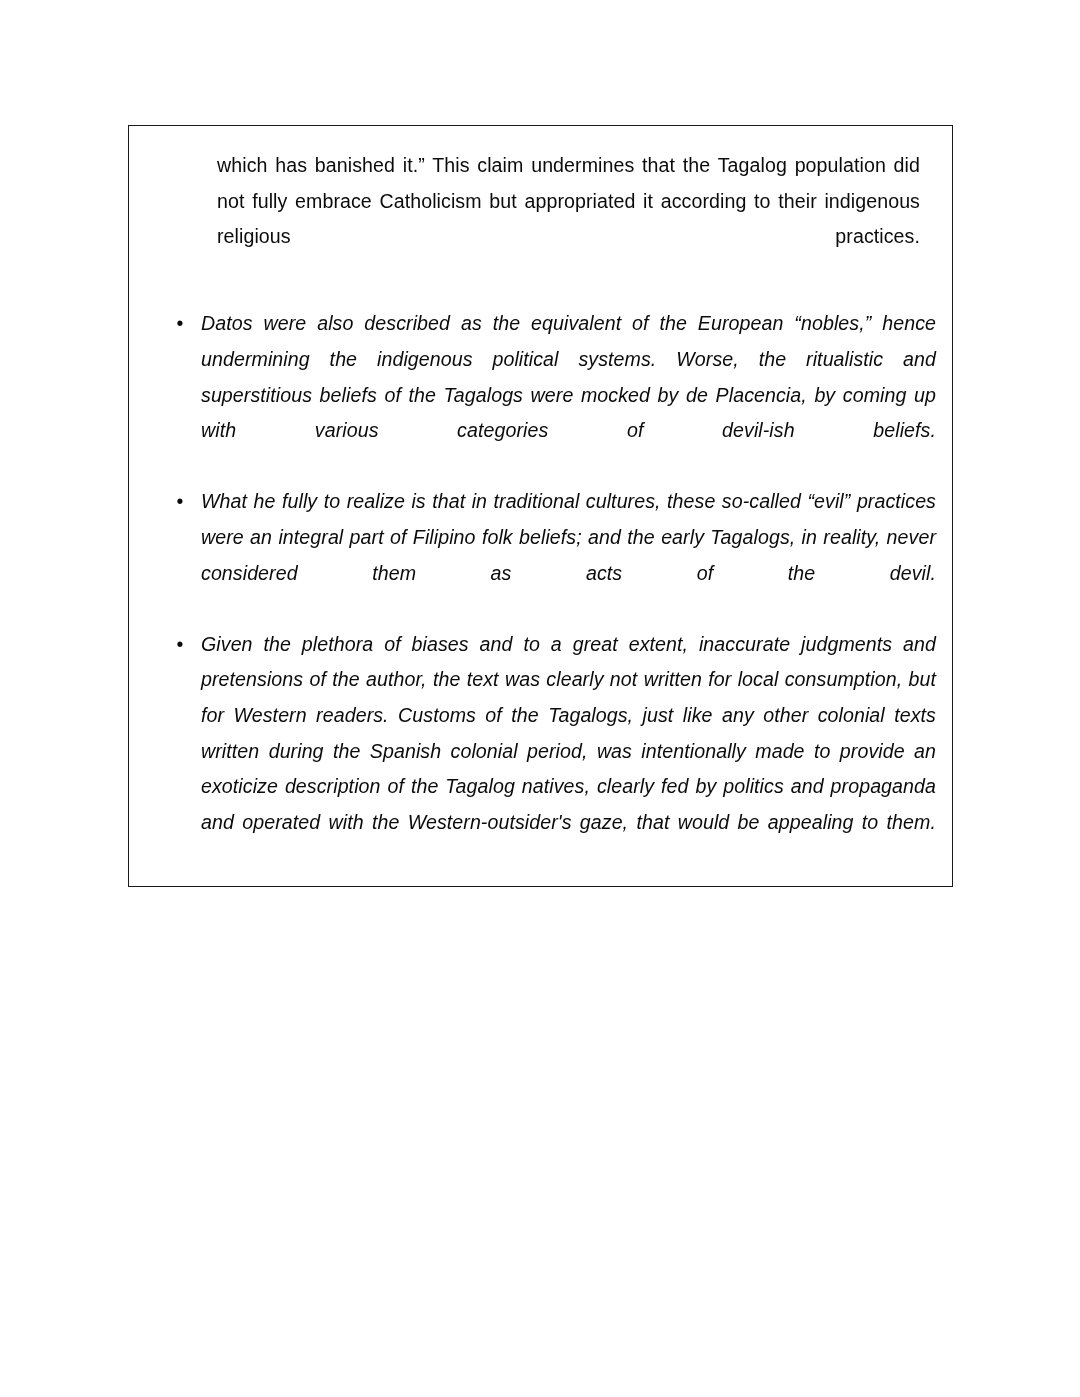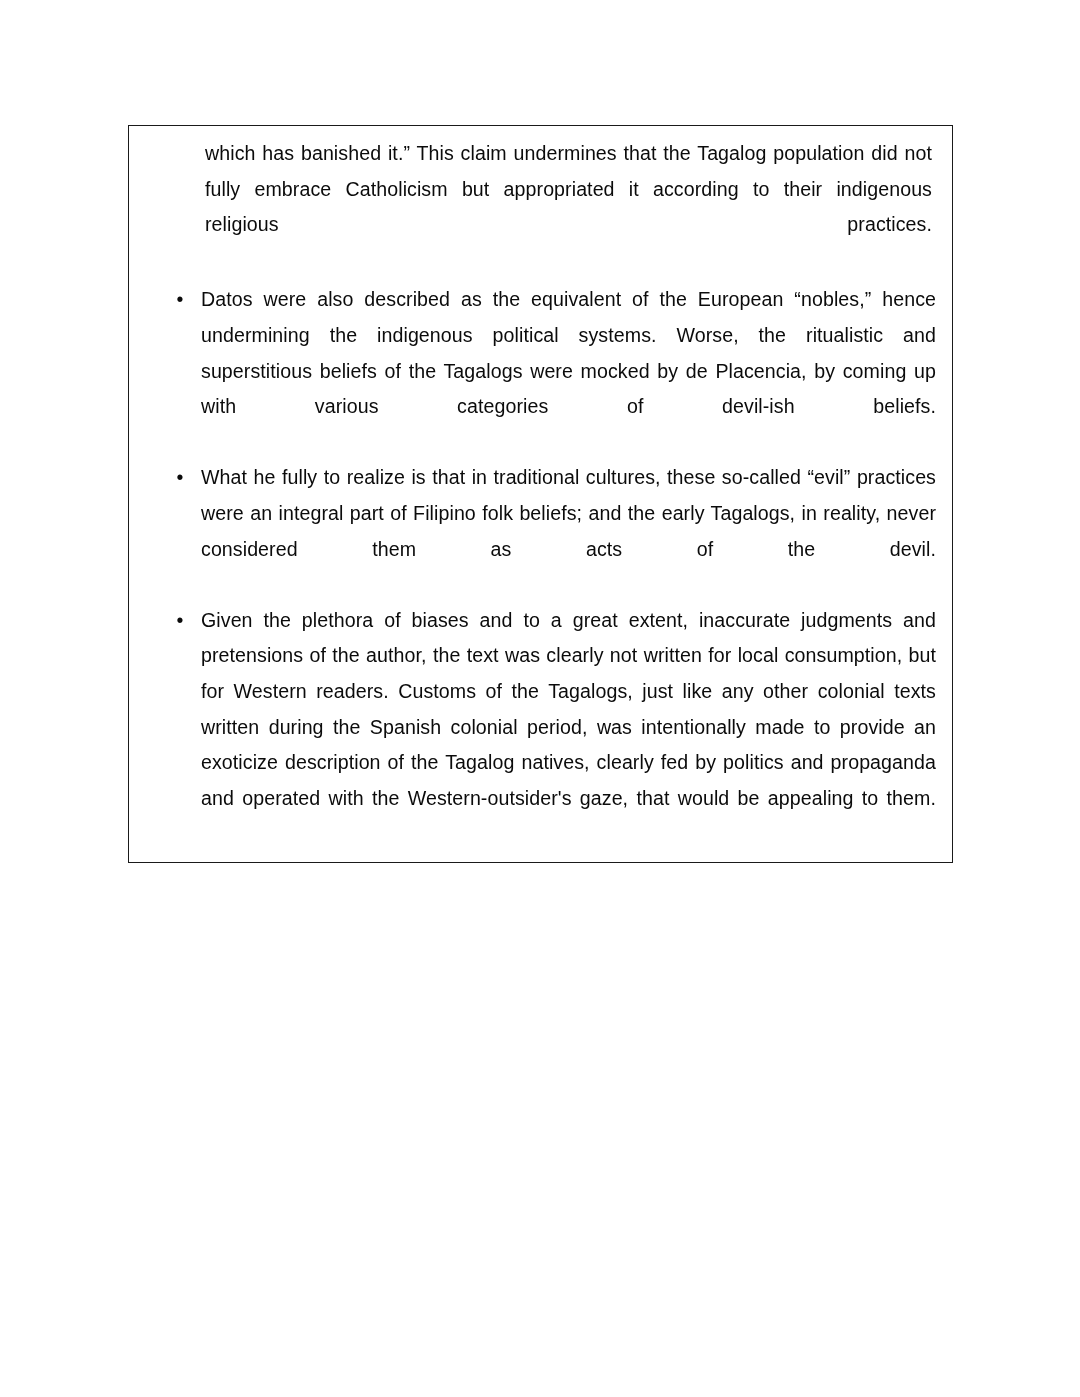--- a/index.html
+++ b/index.html
@@ -33,21 +33,21 @@
     padding: 6px 8px 10px 8px;
     background: #ffffff;
   }
 
   .content-body {
     padding-left: 0;
   }
 
   
   .cont-para {
-    margin: 4px;
+    margin: 16px;
     padding-left: 64px;
     padding-right: 8px;
     text-align: justify;
     text-justify: inter-word;
     font-size: 19.6px;
     line-height: 35.6px;
     color: #0b0b0b;
     letter-spacing: 0.08px;
     word-spacing: 0.1px;
   }
@@ -88,20 +88,21 @@
   ul.bullet-list > li .para-text::after {
     content: "";
     display: inline-block;
     width: 100%;
   }
 
   .para-text {
     display: block;
     text-align: justify;
     text-justify: inter-word;
+    font-style: italic;
   }
 </style>
 </head>
 <body>
 
 <div class="page">
 
   <div class="text-frame">
     <div class="content-body">
 

